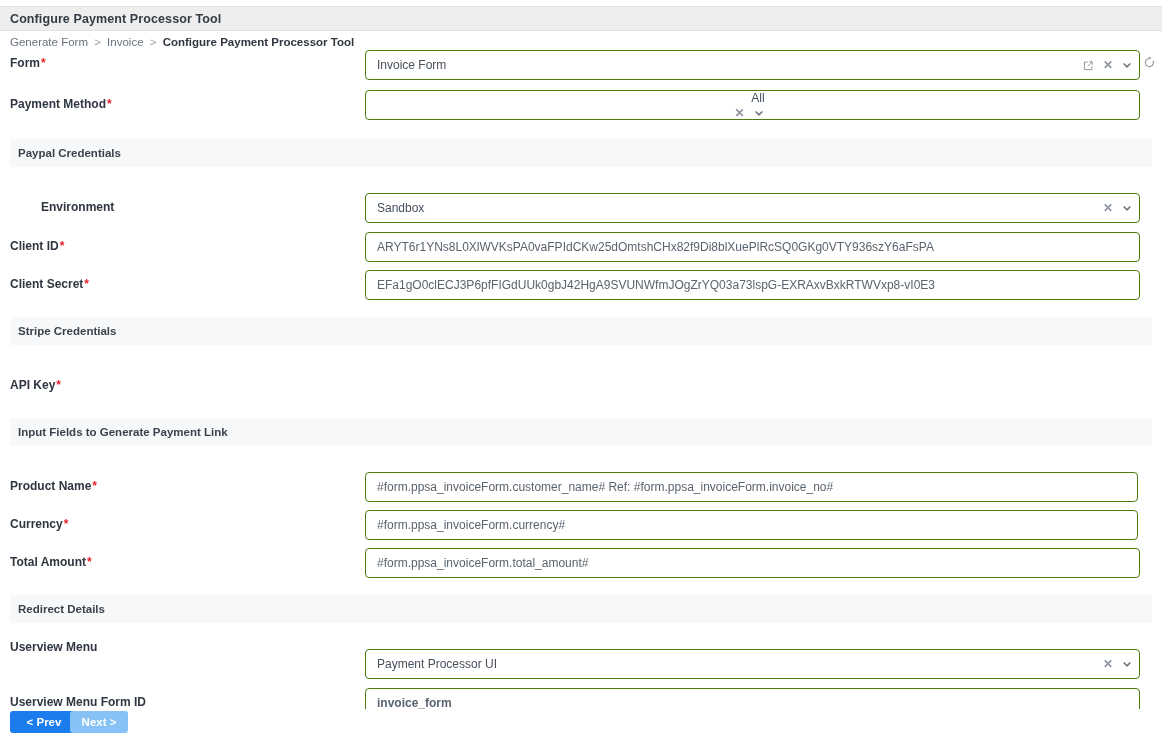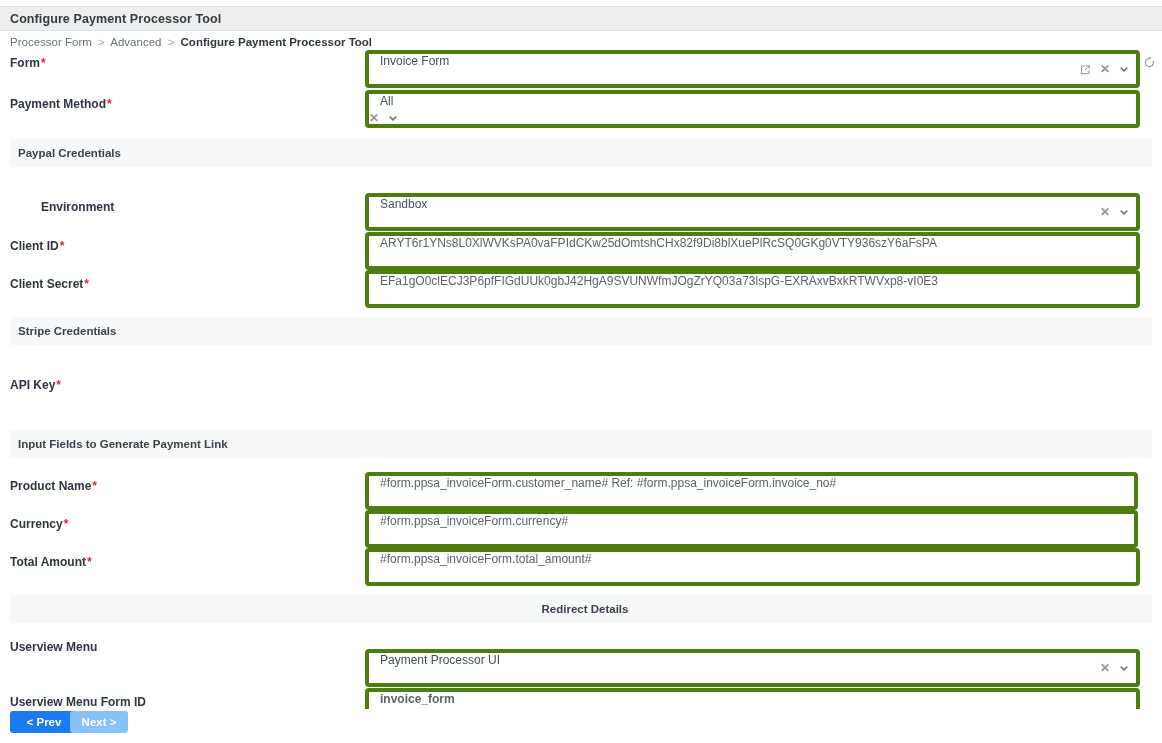--- a/index.html
+++ b/index.html
@@ -35,25 +35,25 @@
   .breadcrumb .crumb-last { font-weight:bold; color:#2f3640; }
   .label {
     position:absolute; left:10px;
     font-size:12px; font-weight:bold; color:#2f3640;
     white-space:nowrap;
   }
   .req { color:#e8232a; font-weight:bold; font-size:12px; padding-left:1px; }
 
   .field {
     position:absolute;
-    height:38px;
-    border:4px solid #4d7c0f;
+    height:30px;
+    border:1px solid #4d7c0f;
     border-radius:4px;
     background:#fff;
-    display:flex; 
+    display:flex; align-items:center;
   }
   .field .val {
     font-size:12px; color:#5a646e;
     padding-left:11px;
     white-space:nowrap; overflow:hidden;
     flex:1;
   }
   .field.sel .val { color:#46505a; }
 
   
@@ -101,23 +101,23 @@
 </head>
 <body>
 
 <div class="page">
 
   <div class="titlebar">
     <span class="titlebar-text">Configure Payment Processor Tool</span>
   </div>
 
   <div class="breadcrumb">
-    <span>Processor Form</span>
+    <span>Generate Form</span>
     <span class="sep">&gt;</span>
-    <span>Advanced</span>
+    <span>Invoice</span>
     <span class="sep">&gt;</span>
     <span class="crumb-last">Configure Payment Processor Tool</span>
   </div>
 
   <div class="label" style="top:56px;">
     <span>Form</span><span class="req">*</span>
   </div>
   <div class="field sel" style="left:365px; top:50px; width:775px;">
     <span class="val">Invoice Form</span>
     <span class="ctrls">
@@ -192,21 +192,21 @@
   </div>
 
   <div class="section" style="top:317px;">
     <span class="section-text">Stripe Credentials</span>
   </div>
 
   <div class="label" style="top:378px;">
     <span>API Key</span><span class="req">*</span>
   </div>
 
-  <div class="section" style="top:430px;">
+  <div class="section" style="top:418px;">
     <span class="section-text">Input Fields to Generate Payment Link</span>
   </div>
 
   <div class="label" style="top:479px;">
     <span>Product Name</span><span class="req">*</span>
   </div>
   <div class="field" style="left:365px; top:472px; width:773px;">
     <span class="val">#form.ppsa_invoiceForm.customer_name# Ref: #form.ppsa_invoiceForm.invoice_no#</span>
   </div>
 
@@ -217,21 +217,21 @@
     <span class="val">#form.ppsa_invoiceForm.currency#</span>
   </div>
 
   <div class="label" style="top:555px;">
     <span>Total Amount</span><span class="req">*</span>
   </div>
   <div class="field" style="left:365px; top:548px; width:775px;">
     <span class="val">#form.ppsa_invoiceForm.total_amount#</span>
   </div>
 
-  <div class="section" style="top:595px;justify-content:center;">
+  <div class="section" style="top:595px;">
     <span class="section-text">Redirect Details</span>
   </div>
 
   <div class="label" style="top:640px;">
     <span>Userview Menu</span>
   </div>
   <div class="field sel" style="left:365px; top:649px; width:775px;">
     <span class="val">Payment Processor UI</span>
     <span class="ctrls">
       <span class="ico ico-x">✕</span>

